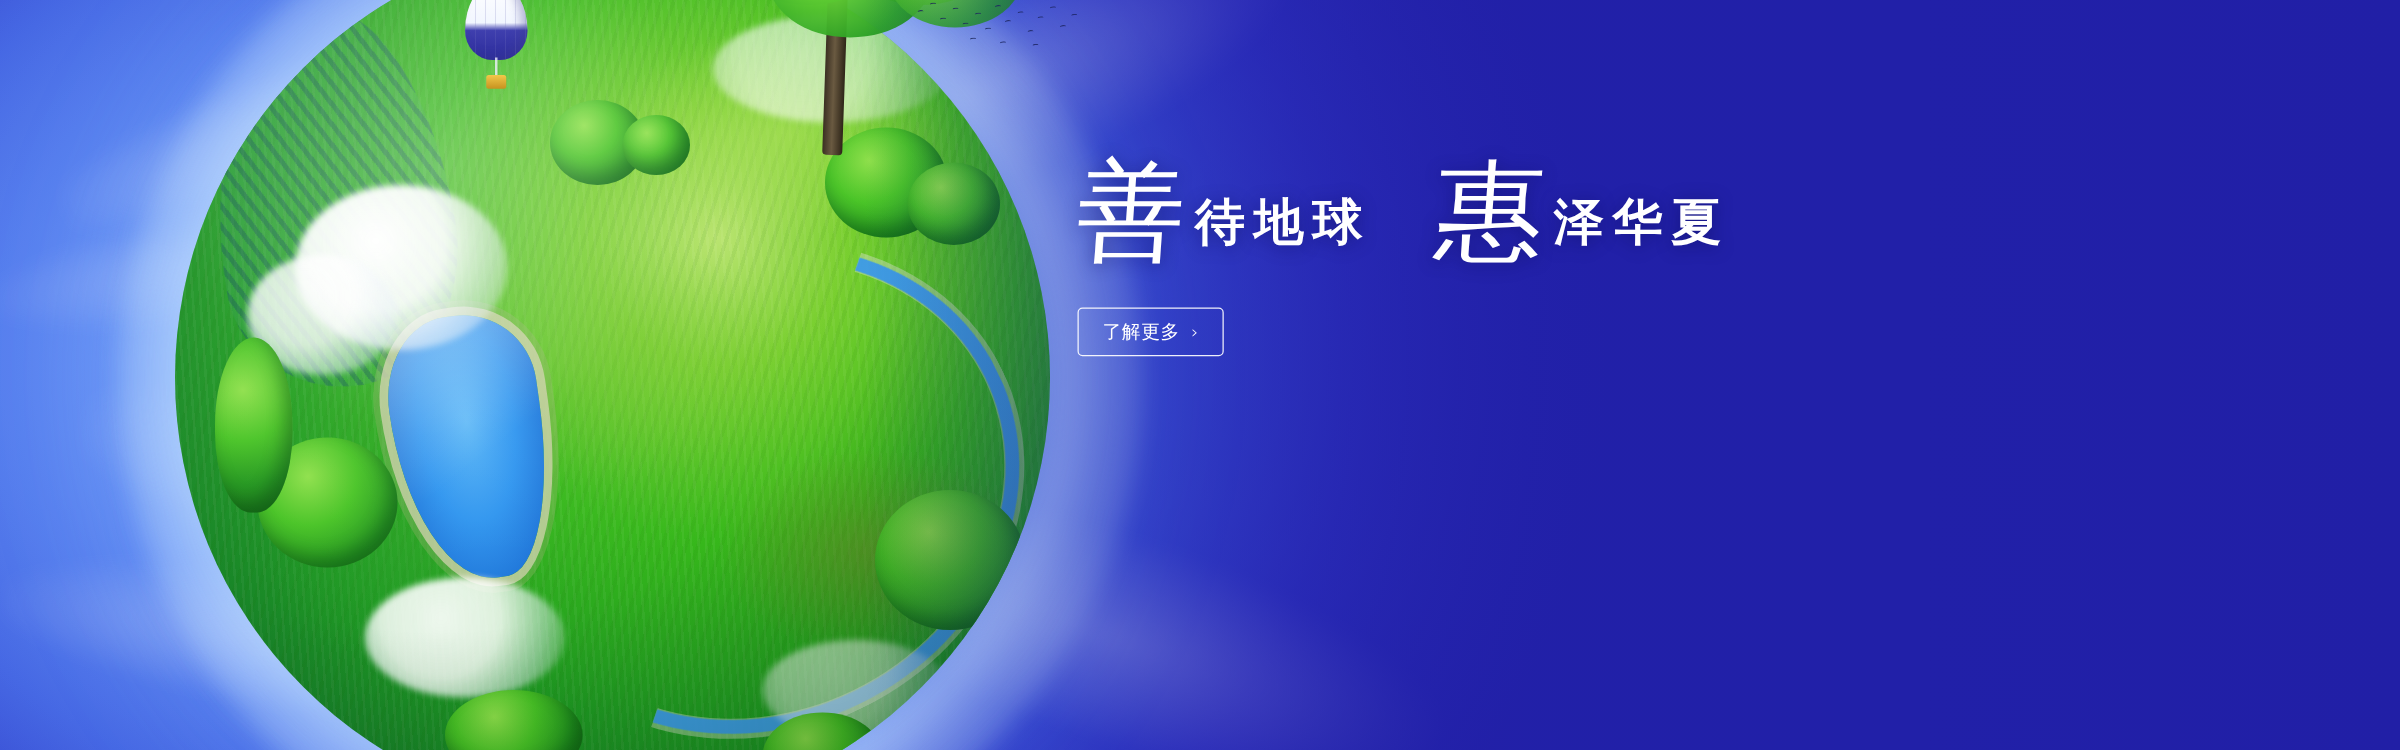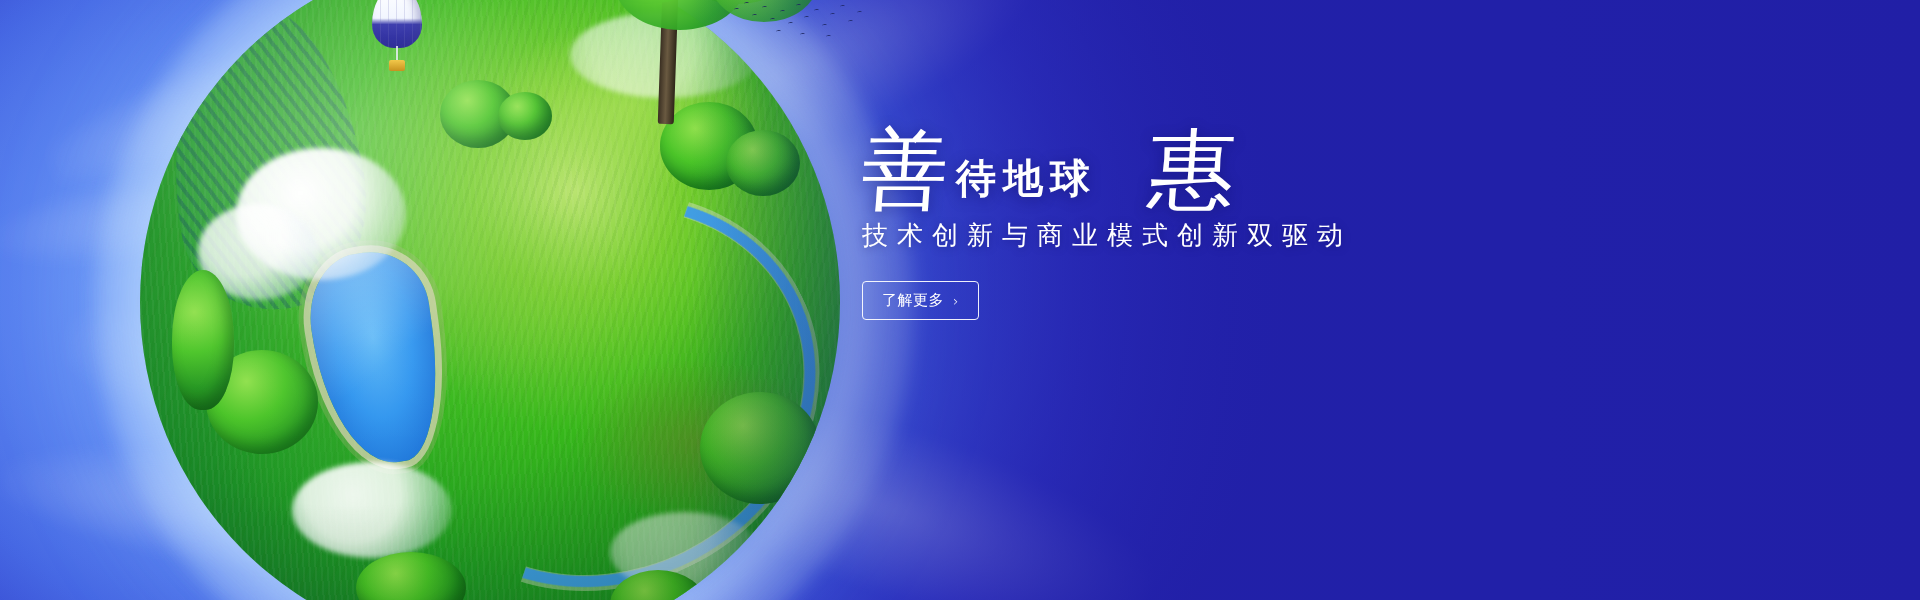--- a/index.html
+++ b/index.html
@@ -358,23 +358,23 @@
 
   <div class="bg-right-wash"></div>
 
   <div class="content">
 
     <div class="headline">
       <span class="hl-big">善</span>
       <span class="hl-small">待地球</span>
       <span class="hl-gap"></span>
       <span class="hl-big">惠</span>
-    </div>
-
-    <div class="subtitle">技术创新与商业模式创新双驱动</div>
+      <span class="hl-small">泽华夏</span>
+    </div>
+
 
 
     <button class="cta">
       <span>了解更多</span>
       <span class="chev">›</span>
     </button>
 
   </div>
 </div>
 

